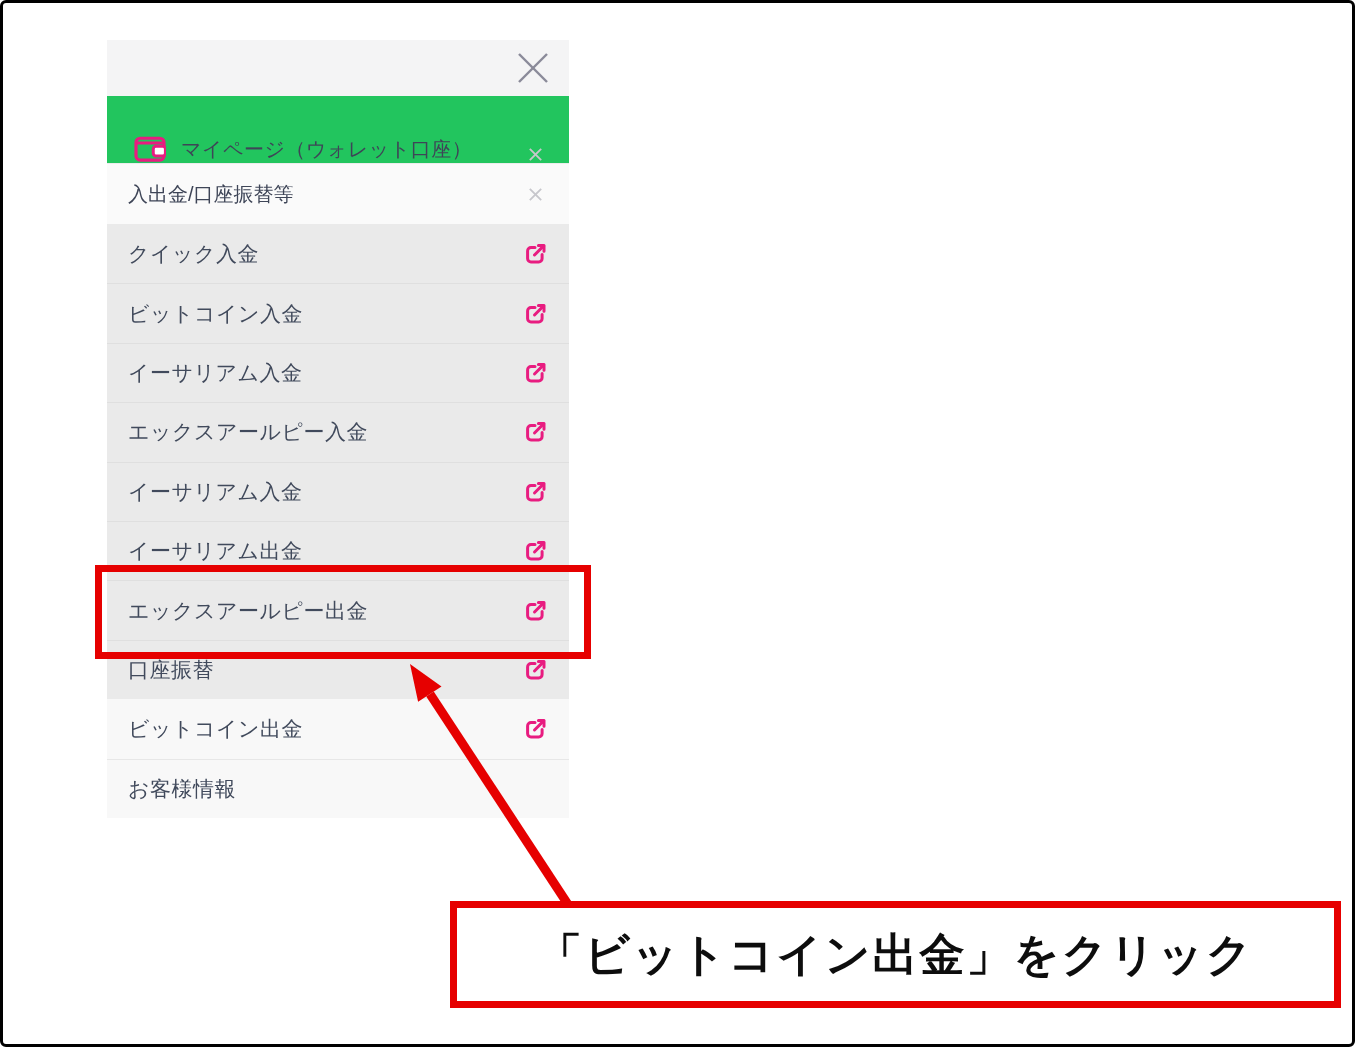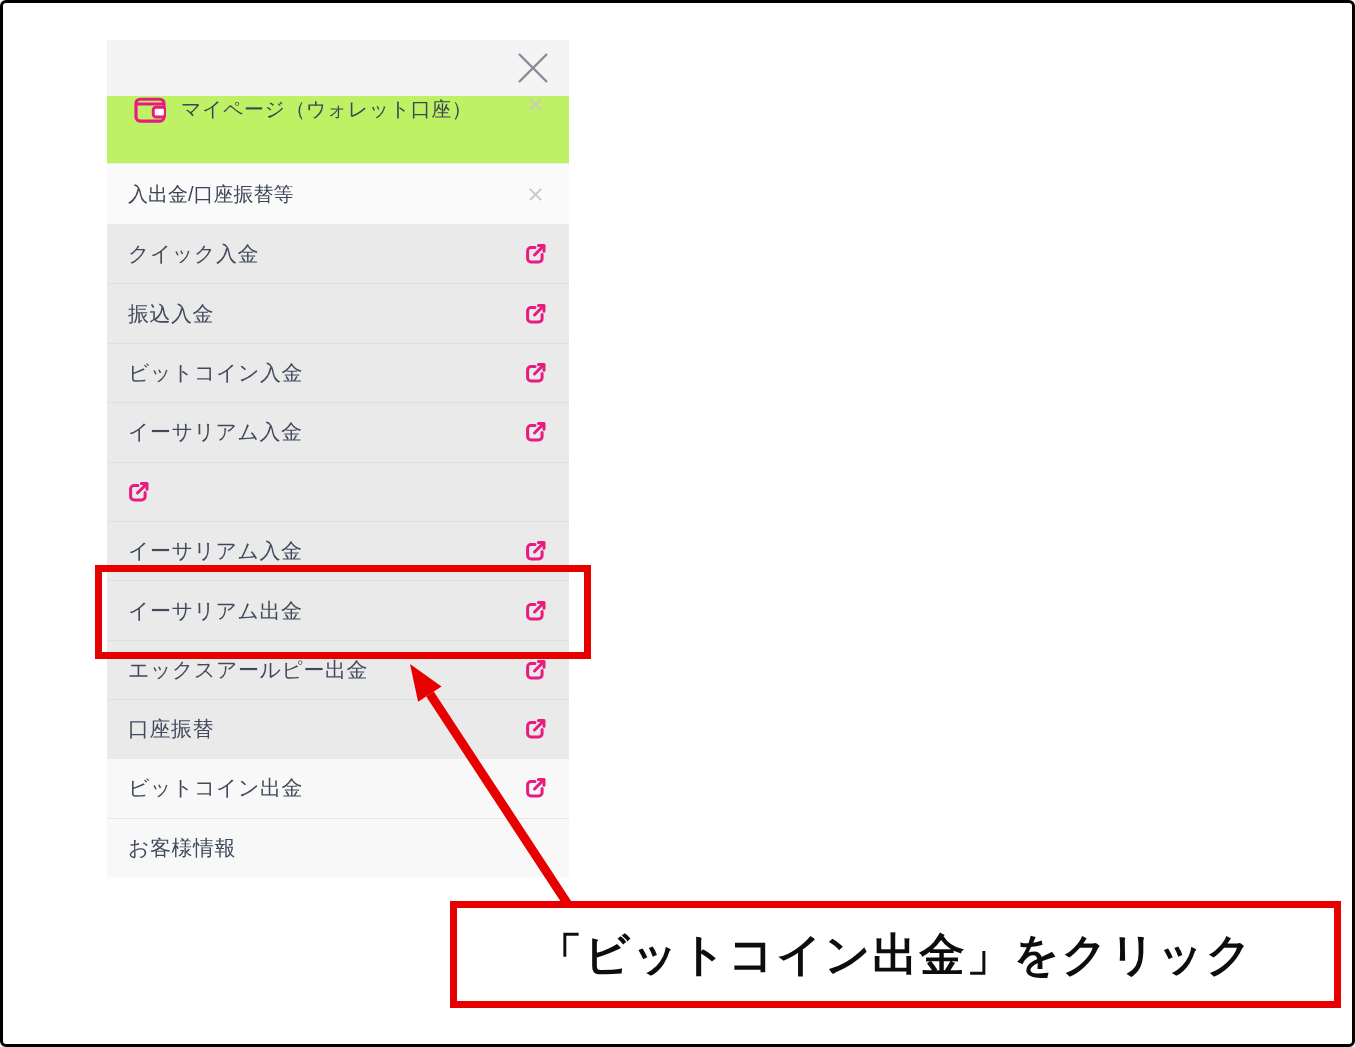--- a/index.html
+++ b/index.html
@@ -20,22 +20,22 @@
     z-index:1;
   }
   .panel-header{
     height:56px;background:#f4f4f5;
     display:flex;align-items:center;justify-content:flex-end;
     padding-right:13px;box-sizing:border-box;
   }
   .close-btn{width:46px;height:46px;display:block;cursor:pointer;}
 
   .row-mypage{
-    height:68px;background:#bef264;
-    display:flex;align-items:flex-start;
+    height:68px;background:#22c55e;
+    display:flex;align-items:flex-end;
     padding:0 25px 0 27px;box-sizing:border-box;
     border-bottom:1px solid #ececec;
   }
   .wallet-icon{flex:0 0 auto;margin-right:15px;display:block;}
   .row-mypage .label{
     flex:1 1 auto;font-size:20px;color:#3e4557;letter-spacing:.5px;
   }
   .mini-x{flex:0 0 auto;display:block;}
 
   .row-section{
@@ -116,44 +116,37 @@
   <div class="menu">
       <div class="menu-row gray">
     <span class="menu-label">クイック入金</span>
     <svg class="ext-icon" viewBox="0 0 22 22" width="22" height="22" aria-hidden="true">
       <path d="M10 4.5 H6 A3.4 3.4 0 0 0 2.6 7.9 V15.6 A3.4 3.4 0 0 0 6 19 H13.7 A3.4 3.4 0 0 0 17.1 15.6 V11.5" fill="none" stroke="#e81c80" stroke-width="3" stroke-linecap="round"></path>
       <line x1="9.5" y1="12" x2="18.6" y2="2.9" stroke="#e81c80" stroke-width="3" stroke-linecap="round"></line>
       <path d="M13.4 2.6 H19 V8.2" fill="none" stroke="#e81c80" stroke-width="3" stroke-linecap="round" stroke-linejoin="round"></path>
     </svg>
   </div>
       <div class="menu-row gray">
-    <span class="menu-label">振込入金</span>
-    <svg class="ext-icon" viewBox="0 0 22 22" width="22" height="22" aria-hidden="true">
-      <path d="M10 4.5 H6 A3.4 3.4 0 0 0 2.6 7.9 V15.6 A3.4 3.4 0 0 0 6 19 H13.7 A3.4 3.4 0 0 0 17.1 15.6 V11.5" fill="none" stroke="#e81c80" stroke-width="3" stroke-linecap="round"></path>
-      <line x1="9.5" y1="12" x2="18.6" y2="2.9" stroke="#e81c80" stroke-width="3" stroke-linecap="round"></line>
-      <path d="M13.4 2.6 H19 V8.2" fill="none" stroke="#e81c80" stroke-width="3" stroke-linecap="round" stroke-linejoin="round"></path>
-    </svg>
-  </div>
-      <div class="menu-row gray">
     <span class="menu-label">ビットコイン入金</span>
     <svg class="ext-icon" viewBox="0 0 22 22" width="22" height="22" aria-hidden="true">
       <path d="M10 4.5 H6 A3.4 3.4 0 0 0 2.6 7.9 V15.6 A3.4 3.4 0 0 0 6 19 H13.7 A3.4 3.4 0 0 0 17.1 15.6 V11.5" fill="none" stroke="#e81c80" stroke-width="3" stroke-linecap="round"></path>
       <line x1="9.5" y1="12" x2="18.6" y2="2.9" stroke="#e81c80" stroke-width="3" stroke-linecap="round"></line>
       <path d="M13.4 2.6 H19 V8.2" fill="none" stroke="#e81c80" stroke-width="3" stroke-linecap="round" stroke-linejoin="round"></path>
     </svg>
   </div>
       <div class="menu-row gray">
     <span class="menu-label">イーサリアム入金</span>
     <svg class="ext-icon" viewBox="0 0 22 22" width="22" height="22" aria-hidden="true">
       <path d="M10 4.5 H6 A3.4 3.4 0 0 0 2.6 7.9 V15.6 A3.4 3.4 0 0 0 6 19 H13.7 A3.4 3.4 0 0 0 17.1 15.6 V11.5" fill="none" stroke="#e81c80" stroke-width="3" stroke-linecap="round"></path>
       <line x1="9.5" y1="12" x2="18.6" y2="2.9" stroke="#e81c80" stroke-width="3" stroke-linecap="round"></line>
       <path d="M13.4 2.6 H19 V8.2" fill="none" stroke="#e81c80" stroke-width="3" stroke-linecap="round" stroke-linejoin="round"></path>
     </svg>
   </div>
       <div class="menu-row gray">
+    <span class="menu-label">エックスアールピー入金</span>
     <svg class="ext-icon" viewBox="0 0 22 22" width="22" height="22" aria-hidden="true">
       <path d="M10 4.5 H6 A3.4 3.4 0 0 0 2.6 7.9 V15.6 A3.4 3.4 0 0 0 6 19 H13.7 A3.4 3.4 0 0 0 17.1 15.6 V11.5" fill="none" stroke="#e81c80" stroke-width="3" stroke-linecap="round"></path>
       <line x1="9.5" y1="12" x2="18.6" y2="2.9" stroke="#e81c80" stroke-width="3" stroke-linecap="round"></line>
       <path d="M13.4 2.6 H19 V8.2" fill="none" stroke="#e81c80" stroke-width="3" stroke-linecap="round" stroke-linejoin="round"></path>
     </svg>
   </div>
       <div class="menu-row gray">
     <span class="menu-label">イーサリアム入金</span>
     <svg class="ext-icon" viewBox="0 0 22 22" width="22" height="22" aria-hidden="true">
       <path d="M10 4.5 H6 A3.4 3.4 0 0 0 2.6 7.9 V15.6 A3.4 3.4 0 0 0 6 19 H13.7 A3.4 3.4 0 0 0 17.1 15.6 V11.5" fill="none" stroke="#e81c80" stroke-width="3" stroke-linecap="round"></path>

